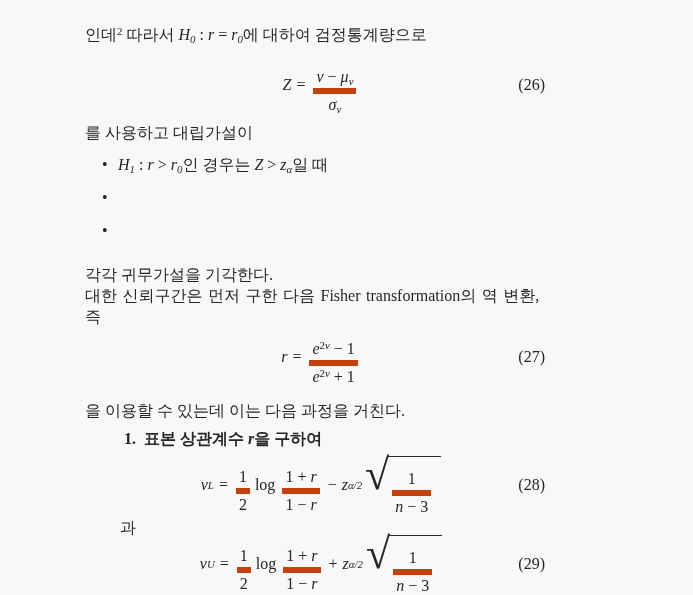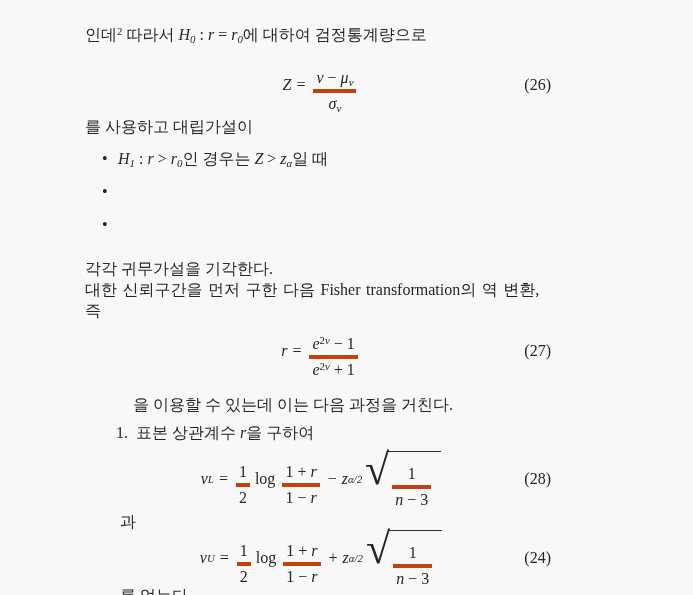--- a/index.html
+++ b/index.html
@@ -12,43 +12,43 @@
   .page{box-sizing:border-box;width:600px;height:595px;padding:25px 43px 0 85px;position:relative;}
   .mi{font-style:italic;}
   .mrm{font-style:normal;}
   sub{font-size:0.68em;line-height:0;vertical-align:-0.28em;font-style:italic;}
   sup{font-size:0.68em;line-height:0;vertical-align:0.5em;}
   .mo{margin:0 5px;font-style:normal;}
   .mop{margin:0 4px;font-style:normal;}
   
   .eq{position:relative;display:flex;justify-content:center;align-items:center;}
   .eq .math{display:inline-flex;align-items:center;white-space:nowrap;}
-  .eqlabel{position:absolute;right:6px;top:50%;transform:translateY(-50%);}
+  .eqlabel{position:absolute;right:12px;top:50%;transform:translateY(-50%);}
   .h50{height:50px;}
   .h56{height:56px;}
   
   .frac{display:inline-block;vertical-align:middle;text-align:center;margin:0 3px;}
   .frac .ft{display:block;padding:0 3px 2px;line-height:18px;margin-top:12px;}
-  .frac .fb{display:block;border-top:4px solid #c2410c;padding:2px 3px 0;line-height:18px;font-family:Liberation Serif, serif;}
+  .frac .fb{display:block;border-top:6px solid #c2410c;padding:2px 3px 0;line-height:18px;font-family:Liberation Serif, serif;}
   
   .sqrt{display:inline-flex;align-items:flex-start;margin-left:3px;}
   .radical{font-size:44px;line-height:40px;font-style:normal;margin-right:-2px;transform:translateY(1px);}
   .radicand{border-top:1.5px solid #2c2c2c;padding:1px 7px 0 2px;margin-top:2px;}
   
   #eq26{margin-top:15px;}
-  #p2{margin-top:7px;}
+  #p2{margin-top:13px;}
   .bullets{margin-top:12px;}
   .bullet-row{display:flex;margin-bottom:13px;margin-left:17px;}
   .bullet-dot{width:16px;}
   #p3{margin-top:24px;}
   #p4 .pline{line-height:21px;word-spacing:1.5px;}
   #p4 .indent{text-indent:20px;}
   #eq27{margin-top:5px;}
-  #p5{margin-top:19px;margin-left:48px;}
-  #item1{margin-top:8px;margin-left:31px;}
+  #p5{margin-top:19px;}
+  #item1{margin-top:8px;margin-left:39px;font-weight:bold;}
   #item1 .marker{margin-right:8px;font-style:normal;}
   #eq28{margin-top:8px;}
   #p6{margin-top:6px;margin-left:35px;line-height:17px;}
   #p7{margin-top:2px;margin-left:35px;line-height:15px;}
 </style>
 </head>
 <body>
 
 <div class="page">
 
@@ -79,21 +79,21 @@
       <span class="bullet-dot">•</span>
     </div>
     <div class="bullet-row">
       <span class="bullet-dot">•</span>
     </div>
   </div>
 
   <div id="p3">각각 귀무가설을 기각한다.</div>
 
   <div id="p4">
-    <div class="pline">대한 신뢰구간을 먼저 구한 다음 Fisher transformation의 역 변환, 즉</div>
+    <div class="pline">대한 신뢰구간은 먼저 구한 다음 Fisher transformation의 역 변환, 즉</div>
   </div>
 
   <div id="eq27" class="eq h50">
     <span class="math">
       <span class="mi">r</span>
       <span class="mo">=</span>
       <span class="frac">
         <span class="ft"><span class="mi">e</span><sup><span class="mrm">2</span><span class="mi">ν</span></sup><span class="mop">−</span><span class="mrm">1</span></span>
         <span class="fb"><span class="mi">e</span><sup><span class="mrm">2</span><span class="mi">ν</span></sup><span class="mop">+</span><span class="mrm">1</span></span>
       </span>
@@ -159,18 +159,18 @@
       <span class="sqrt">
         <span class="radical">√</span>
         <span class="radicand">
           <span class="frac">
             <span class="ft mrm">1</span>
             <span class="fb"><span class="mi">n</span><span class="mrm"> − 3</span></span>
           </span>
         </span>
       </span>
     </span>
-    <span class="eqlabel">(24)</span>
+    <span class="eqlabel">(29)</span>
   </div>
 
   <div id="p7">를 얻는다.</div>
 
 </div>
 
 </body></html>

